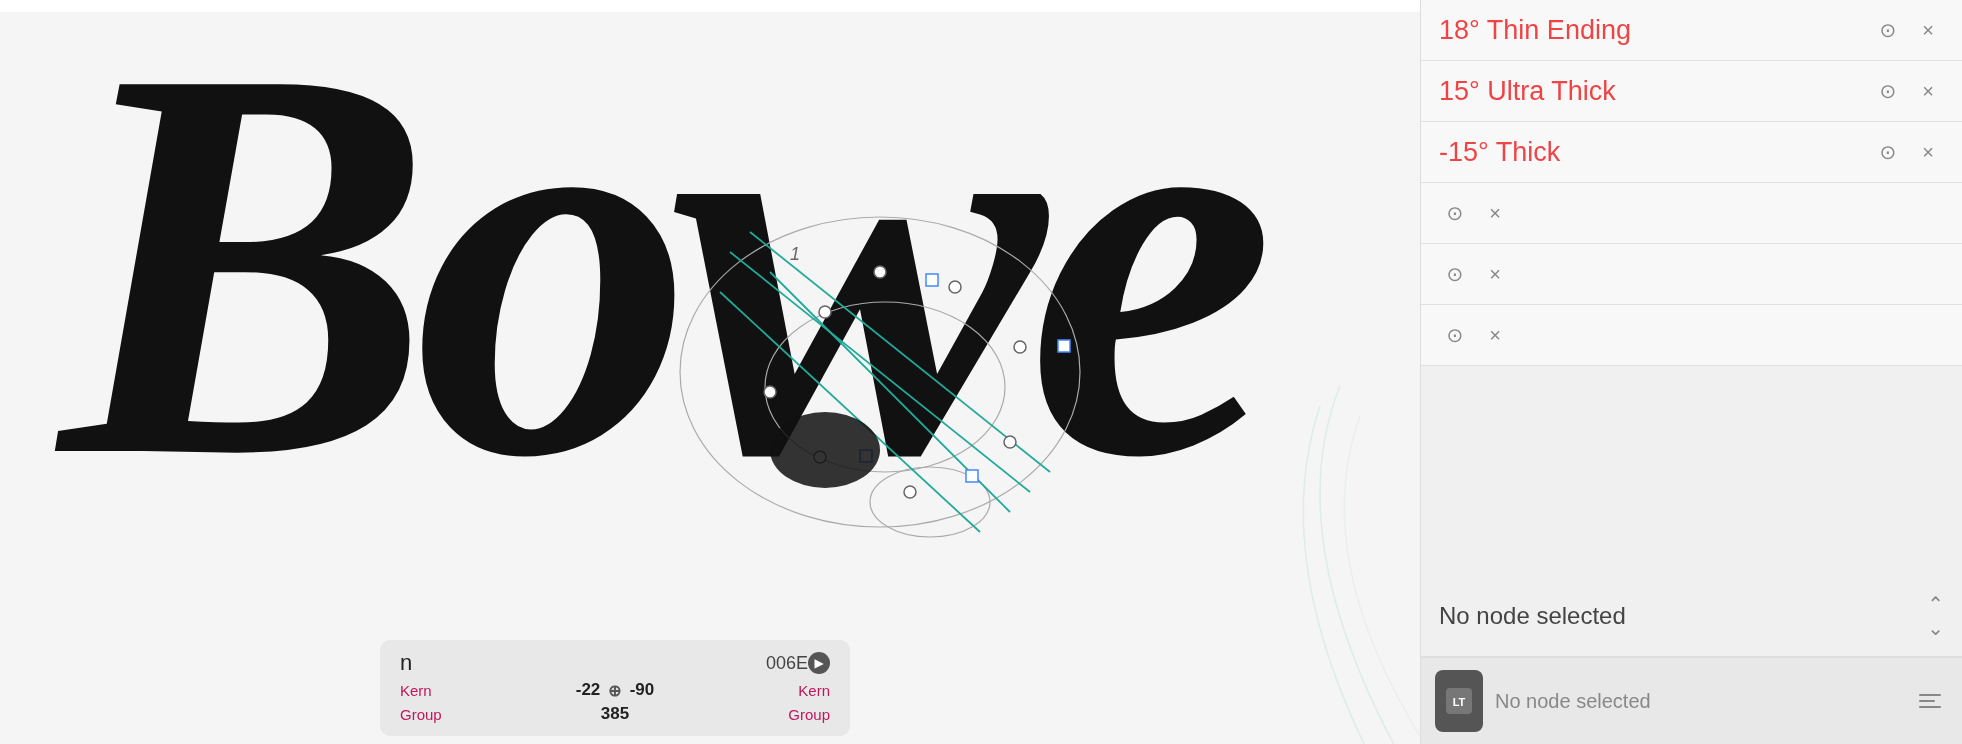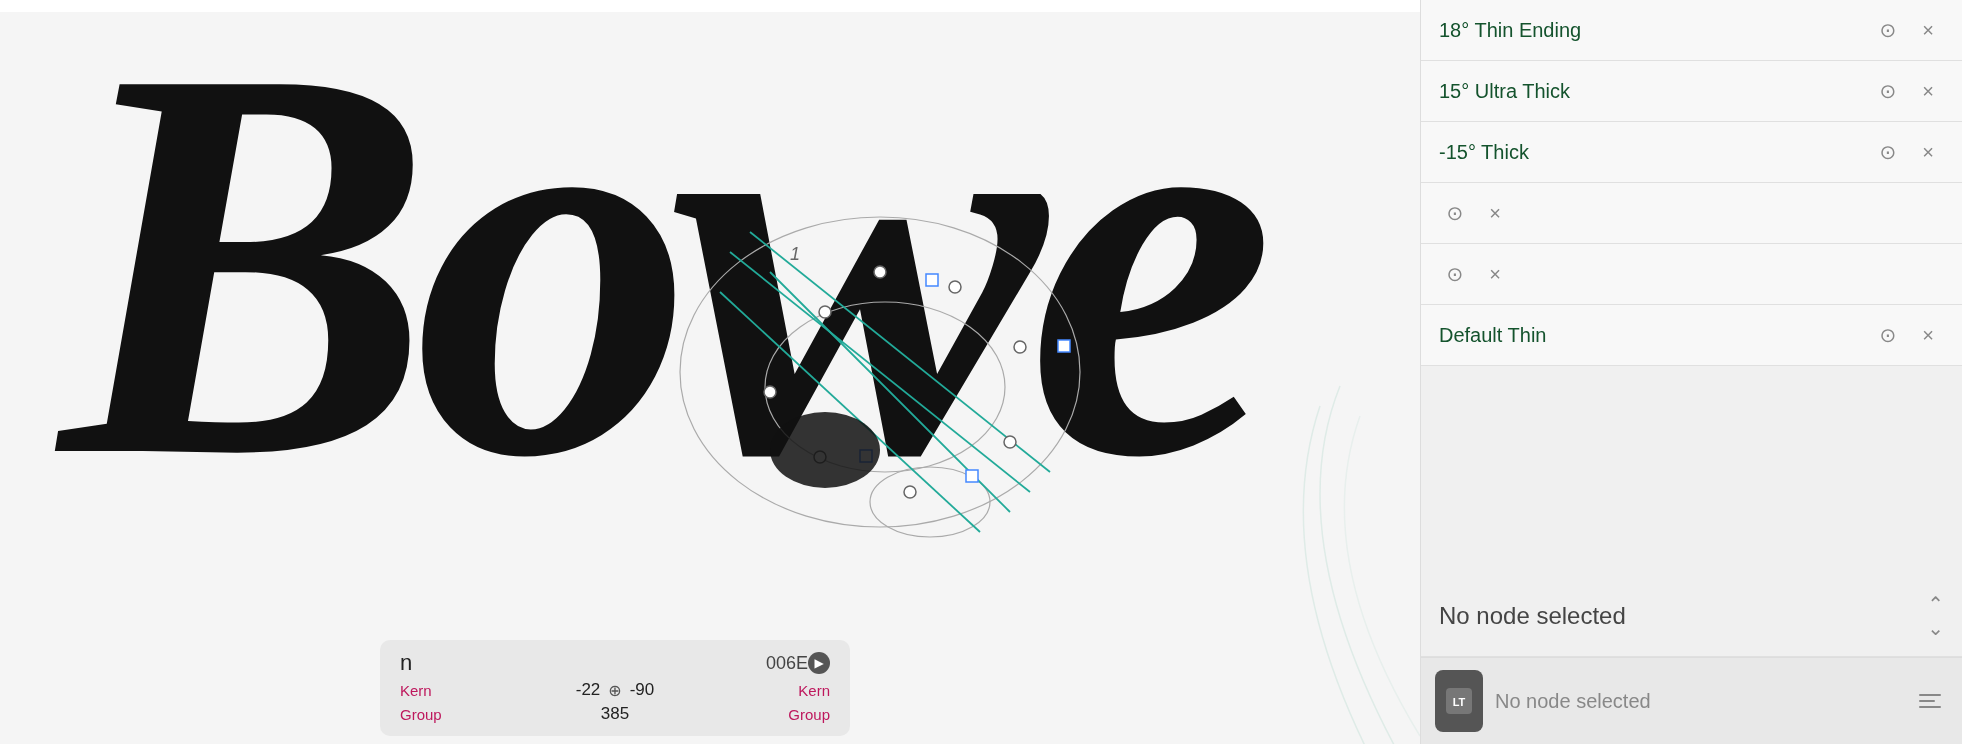--- a/index.html
+++ b/index.html
@@ -105,21 +105,21 @@
       color: #555;
     }
 
     .info-bar-row .label {
       color: #be185d;
       font-size: 15px;
     }
 
     .info-bar-row .value {
       color: #222;
-      font-weight: 400;
+      font-weight: 700;
       display: flex;
       align-items: center;
       gap: 8px;
     }
 
     .move-icon {
       font-size: 16px;
       color: #555;
     }
 
@@ -146,23 +146,23 @@
       display: flex;
       align-items: center;
       justify-content: space-between;
       padding: 14px 18px;
       border-bottom: 1px solid #e0e0e0;
       background: #f8f8f8;
       cursor: pointer;
     }
 
     .guide-item-label {
-      font-size: 20px;
+      font-size: 27px;
       font-weight: 400;
-      color: #14532d;
+      color: #ef4444;
       flex: 1;
     }
 
     .guide-item-actions {
       display: flex;
       align-items: center;
       gap: 8px;
     }
 
     .guide-btn {
@@ -369,21 +369,20 @@
         <button class="guide-btn" title="Remove">×</button>
       </div>
     </div>
       <div class="guide-item">
       <div class="guide-item-actions">
         <button class="guide-btn" title="More">⊙</button>
         <button class="guide-btn" title="Remove">×</button>
       </div>
     </div>
       <div class="guide-item">
-      <span class="guide-item-label">Default Thin</span>
       <div class="guide-item-actions">
         <button class="guide-btn" title="More">⊙</button>
         <button class="guide-btn" title="Remove">×</button>
       </div>
     </div>
     </div>
 
   <div class="no-node-row">
     <span>No node selected</span>
     <span class="chevron-ud">⌃<br>⌄</span>

